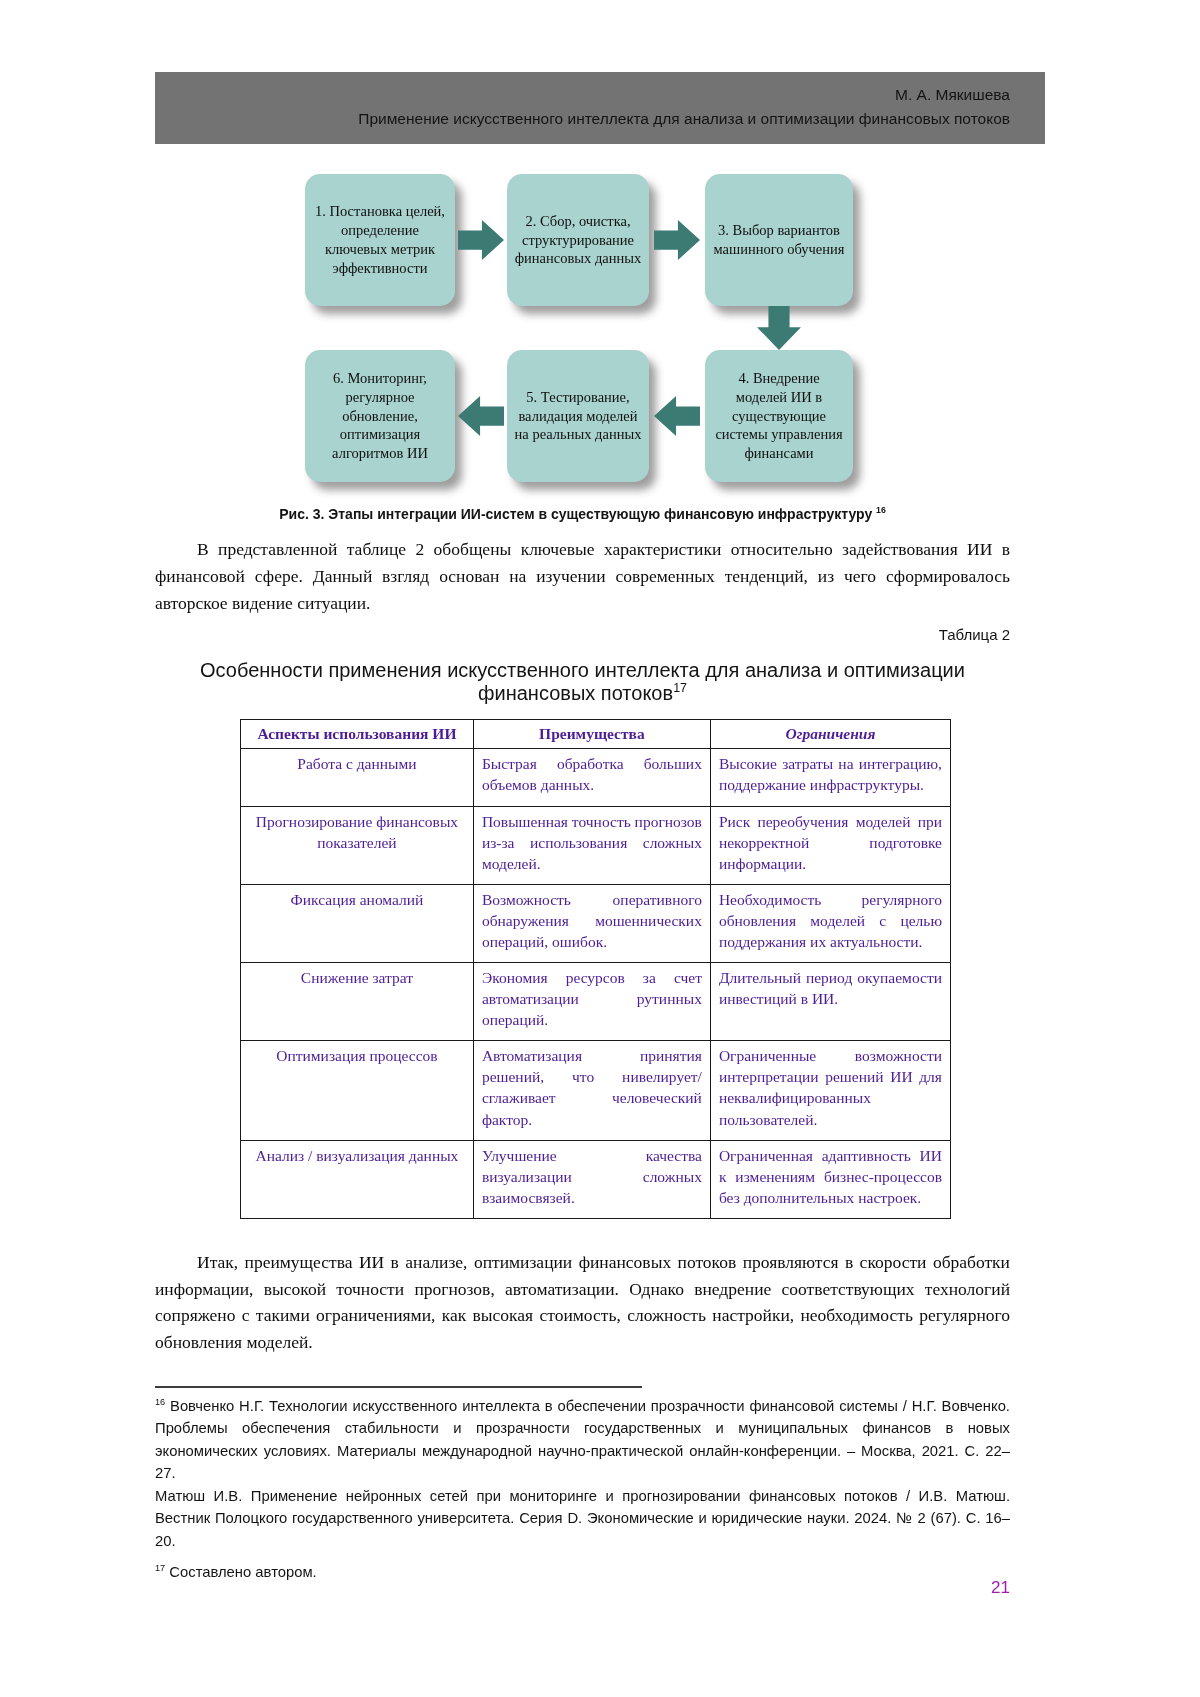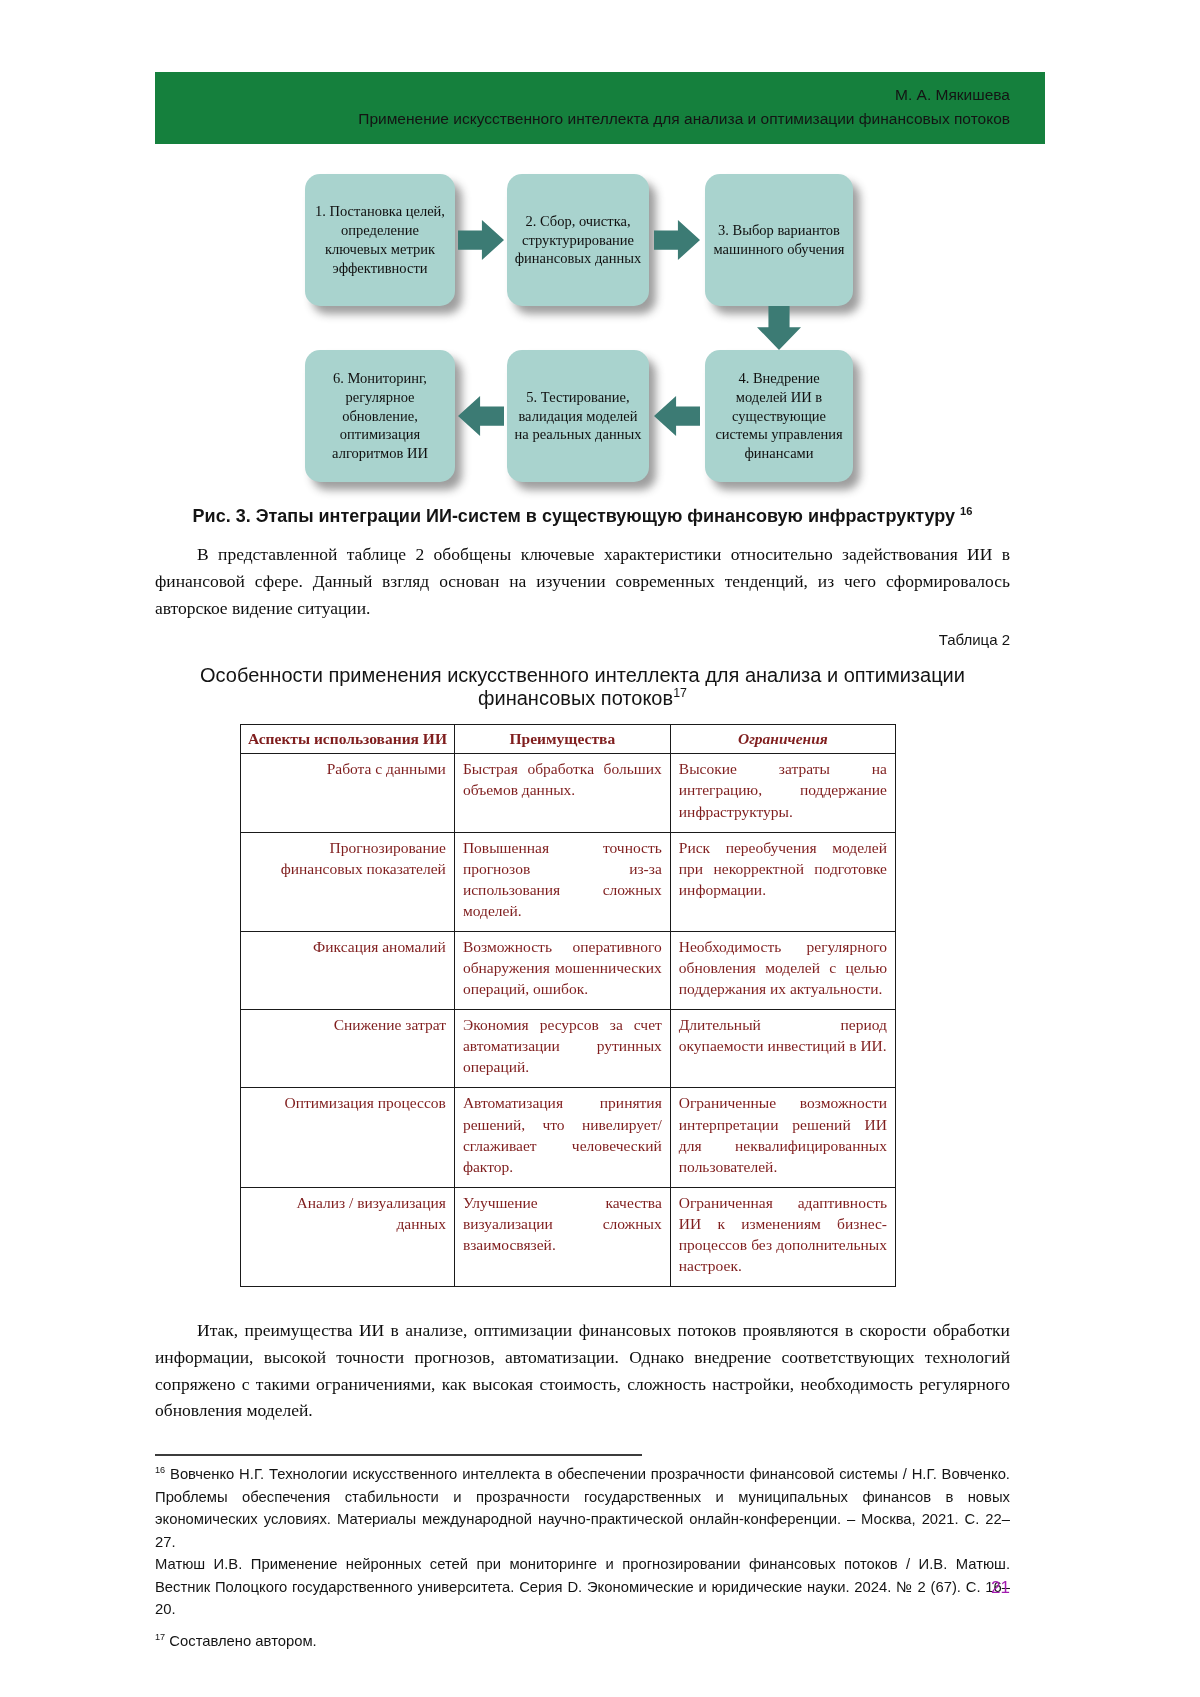--- a/index.html
+++ b/index.html
@@ -5,21 +5,21 @@
   * { margin:0; padding:0; box-sizing:border-box; }
   html,body { background:#ffffff; }
   body {
     width:1200px; height:1697px; position:relative; overflow:hidden;
     font-family:"Liberation Serif","DejaVu Serif",serif; color:#111;
   }
   .content { position:absolute; left:155px; top:0; width:855px; }
 
   
   .header-band {
-    margin-top:72px; width:890px; background:#15803d;
+    margin-top:72px; width:890px; background:#737373;
     padding:11px 35px 13px 20px; text-align:right;
     font-family:"Liberation Sans","DejaVu Sans",sans-serif;
     font-size:15.5px; line-height:1.55; color:#141414;
   }
   .header-band .author { font-size:15.5px; }
   .header-band .title  { font-size:15.5px; }
 
   
   .flow {
     margin:30px 0 0 150px; width:548px;
@@ -39,21 +39,21 @@
   .arrow-right { width:46px; height:40px;
     clip-path:polygon(0% 26%, 52% 26%, 52% 0%, 100% 50%, 52% 100%, 52% 74%, 0% 74%); }
   .arrow-left  { width:46px; height:40px;
     clip-path:polygon(100% 26%, 48% 26%, 48% 0%, 0% 50%, 48% 100%, 48% 74%, 100% 74%); }
   .arrow-down  { width:44px; height:44px; margin-top:0;
     clip-path:polygon(26% 0%, 74% 0%, 74% 48%, 100% 48%, 50% 100%, 0% 48%, 26% 48%); }
 
   .fig-caption {
     margin-top:24px; text-align:center;
     font-family:"Liberation Sans","DejaVu Sans",sans-serif;
-    font-size:18px; font-weight:600; color:#141414;
+    font-size:14px; font-weight:600; color:#141414;
   }
   sup { font-size:0.62em; vertical-align:super; line-height:0; }
 
   .para {
     margin-top:14px; font-size:17.5px; line-height:1.53;
     text-align:justify; text-indent:42px; color:#0d0d0d;
   }
   .para-2 { margin-top:30px; }
 
   .table-label {
@@ -61,27 +61,27 @@
     font-family:"Liberation Sans","DejaVu Sans",sans-serif;
     font-size:15px; color:#141414;
   }
   .table-title {
     margin-top:16px; text-align:center;
     font-family:"Liberation Sans","DejaVu Sans",sans-serif;
     font-size:20px; color:#141414;
   }
 
   table.paper-table {
-    margin:14px 0 0 85px; width:656px; border-collapse:collapse;
-    font-size:15.5px; line-height:1.36; color:#7f1d1d;
+    margin:14px 0 0 85px; width:711px; border-collapse:collapse;
+    font-size:15.5px; line-height:1.36; color:#4c1d95;
   }
   .paper-table th, .paper-table td { border:1.7px solid #1a1a1a; vertical-align:top; }
   .paper-table th { padding:3px 6px 4px; text-align:center; font-size:15.5px; }
   .paper-table td { padding:4px 8px 10px; }
-  .paper-table td.c1 { text-align:right; }
+  .paper-table td.c1 { text-align:center; }
   .paper-table td.c2, .paper-table td.c3 { text-align:justify; }
 
   .fn-rule { margin-top:30px; width:487px; border-top:2.5px solid #3c3c3c; }
   .footnotes {
     margin-top:7px; font-family:"Liberation Sans","DejaVu Sans",sans-serif;
     font-size:14.8px; line-height:1.52; text-align:justify; color:#141414;
   }
   .footnotes p { margin:0; }
   .footnotes p.fn-gap { margin-top:9px; }
 

